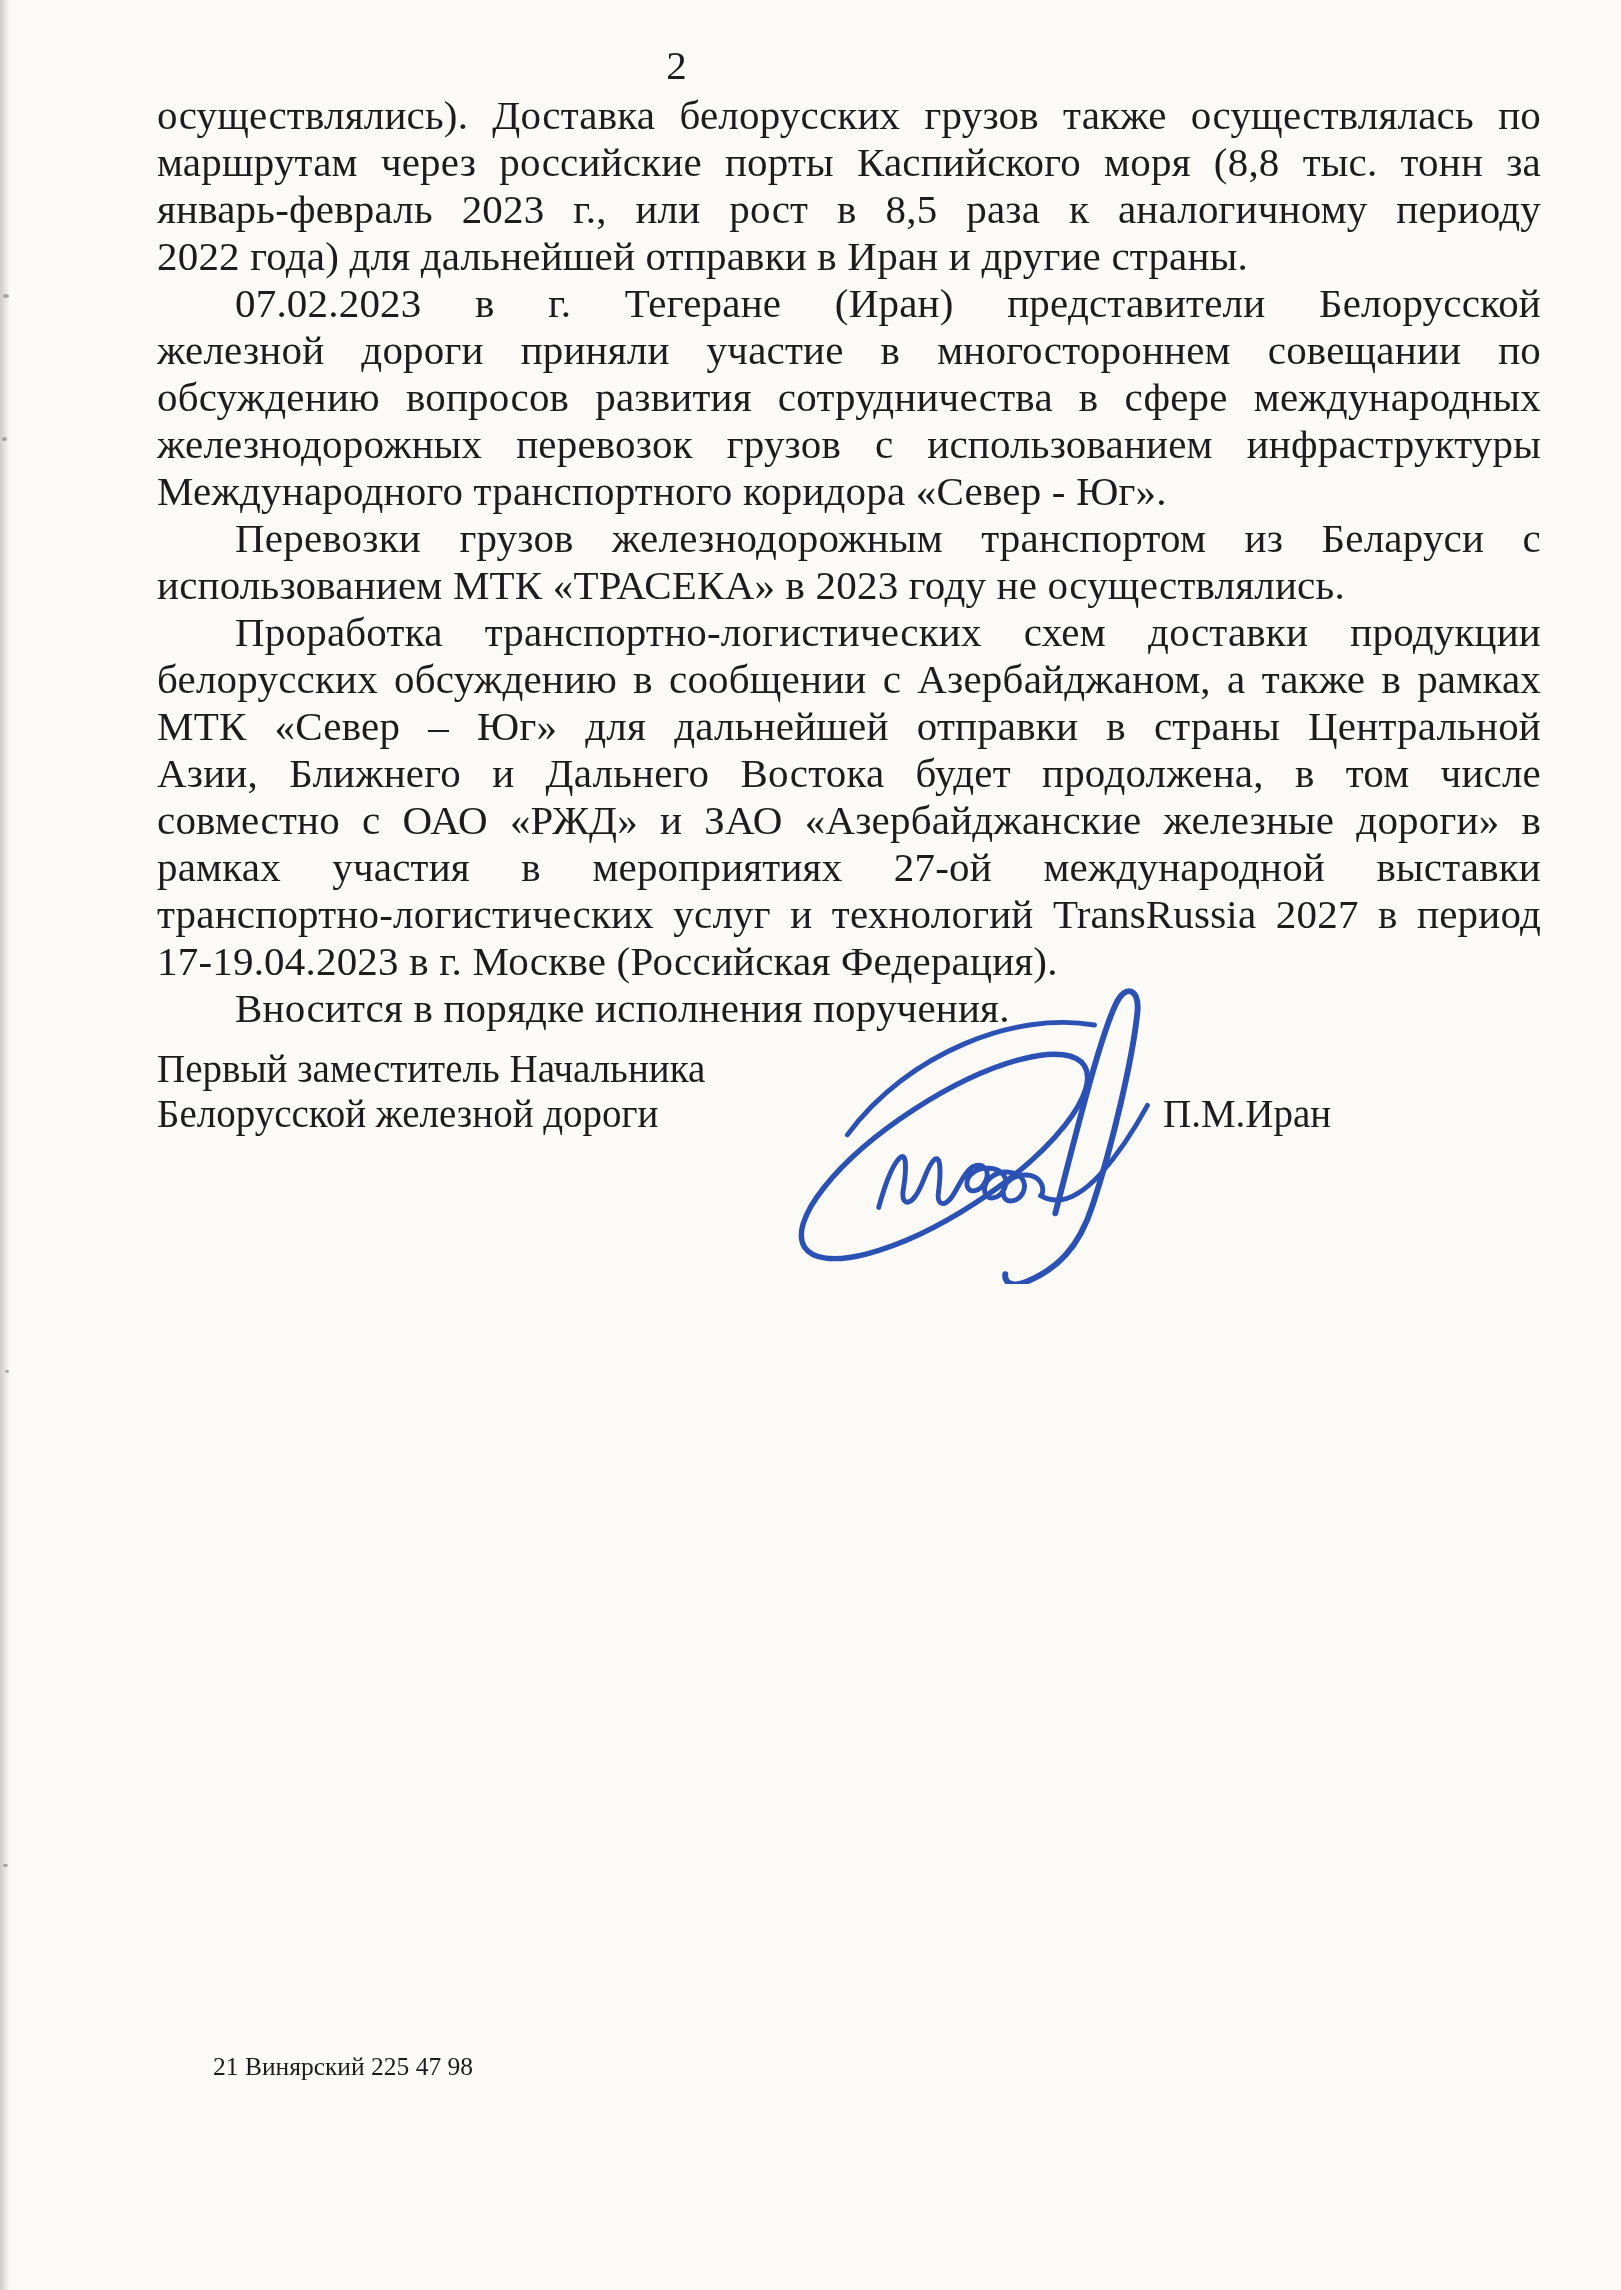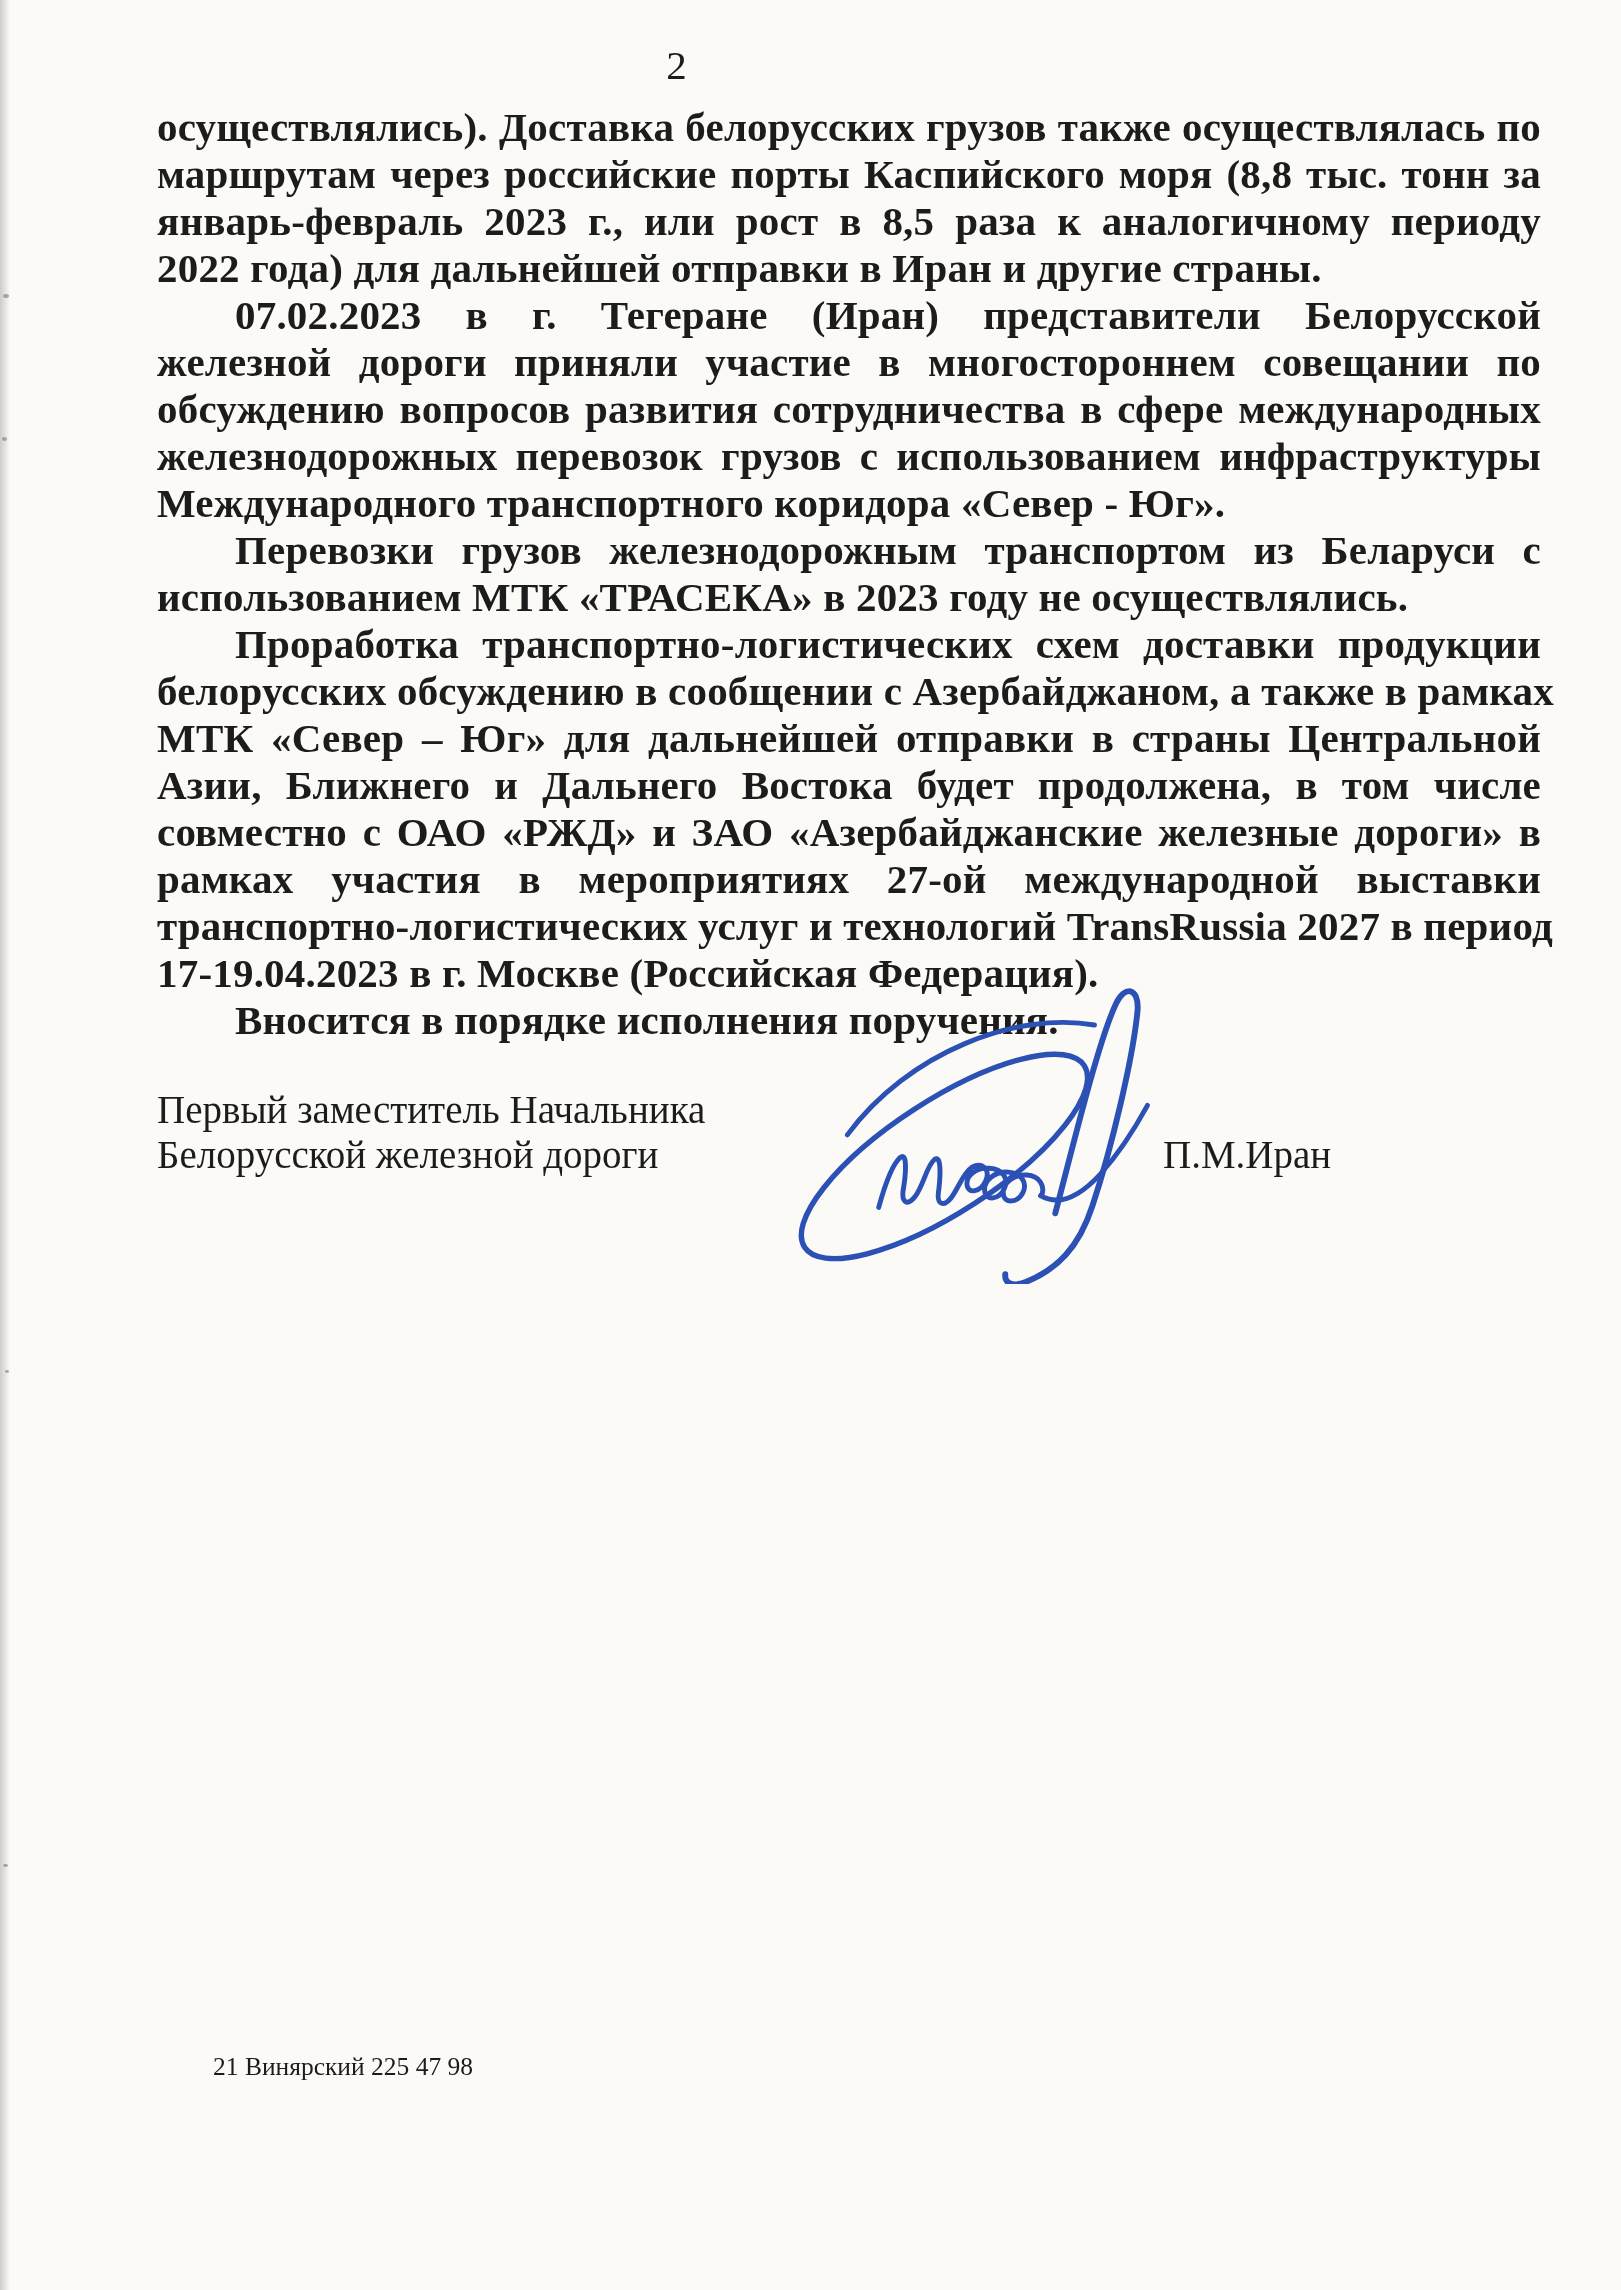--- a/index.html
+++ b/index.html
@@ -19,36 +19,35 @@
     position:absolute;left:0;top:0;width:9.8px;height:100%;
     background:linear-gradient(to right, rgba(120,118,112,0.35), rgba(120,118,112,0.0));
     pointer-events:none;
   }
   .speck{position:absolute;background:#6f6d68;border-radius:50%;opacity:.55;}
   .pagenum{
     position:absolute;top:43px;left:0;width:1353px;
     text-align:center;font-size:41px;line-height:45px;
   }
   .body-text{
-    position:absolute;top:104px;left:157px;width:1384px;
+    position:absolute;top:92px;left:157px;width:1384px;
     font-size:41px;line-height:47px;
     letter-spacing:0.2px;
-    font-weight:bold;
   }
   .line{
     white-space:nowrap;
     height:47px;
   }
   .line.j{
     text-align:justify;
     text-align-last:justify;
   }
   .line.ind{ padding-left:78px; }
   .signoff{
-    position:absolute;top:1087px;left:157px;width:1384px;
+    position:absolute;top:1046px;left:157px;width:1384px;
     font-size:39px;line-height:45px;
   }
   .signoff .t{white-space:nowrap;height:45px;}
   .signer{
     position:absolute;left:1006px;top:45px; 
     white-space:nowrap;
   }
   .sig-svg{
     position:absolute;left:763px;top:970px;width:408px;height:314px;
   }

